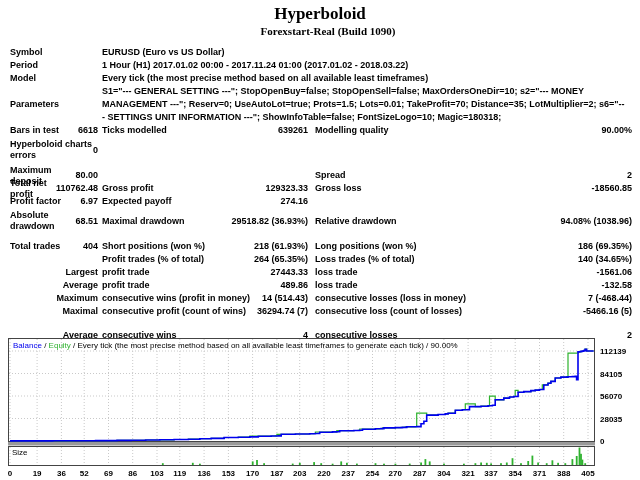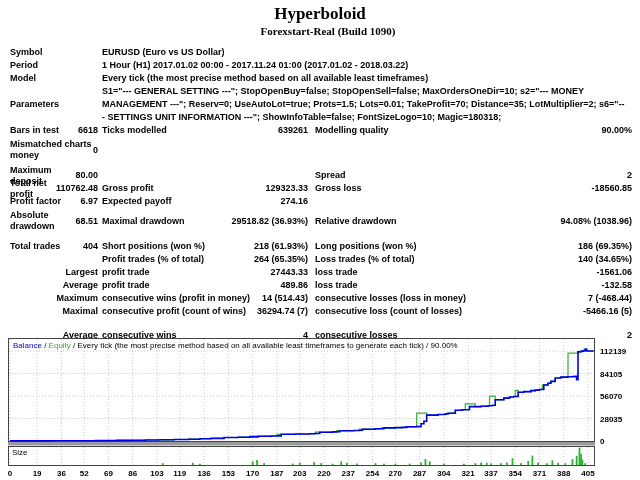--- a/index.html
+++ b/index.html
@@ -83,21 +83,21 @@
         <span class="val">639261</span>
       </div>
     <div class="c c3">
         <span class="lbl">Modelling quality</span>
         <span class="val">90.00%</span>
       </div>
   </div>
 
   <div class="row h2">
     <div class="c c1">
-        <span class="lbl">Mismatched charts money</span>
+        <span class="lbl">Hyperboloid charts errors</span>
         <span class="val">0</span>
       </div>
   </div>
 
   <div class="sp6"></div>
 
   <div class="row">
     <div class="c c1">
         <span class="lbl">Maximum deposit</span>
         <span class="val">80.00</span>

